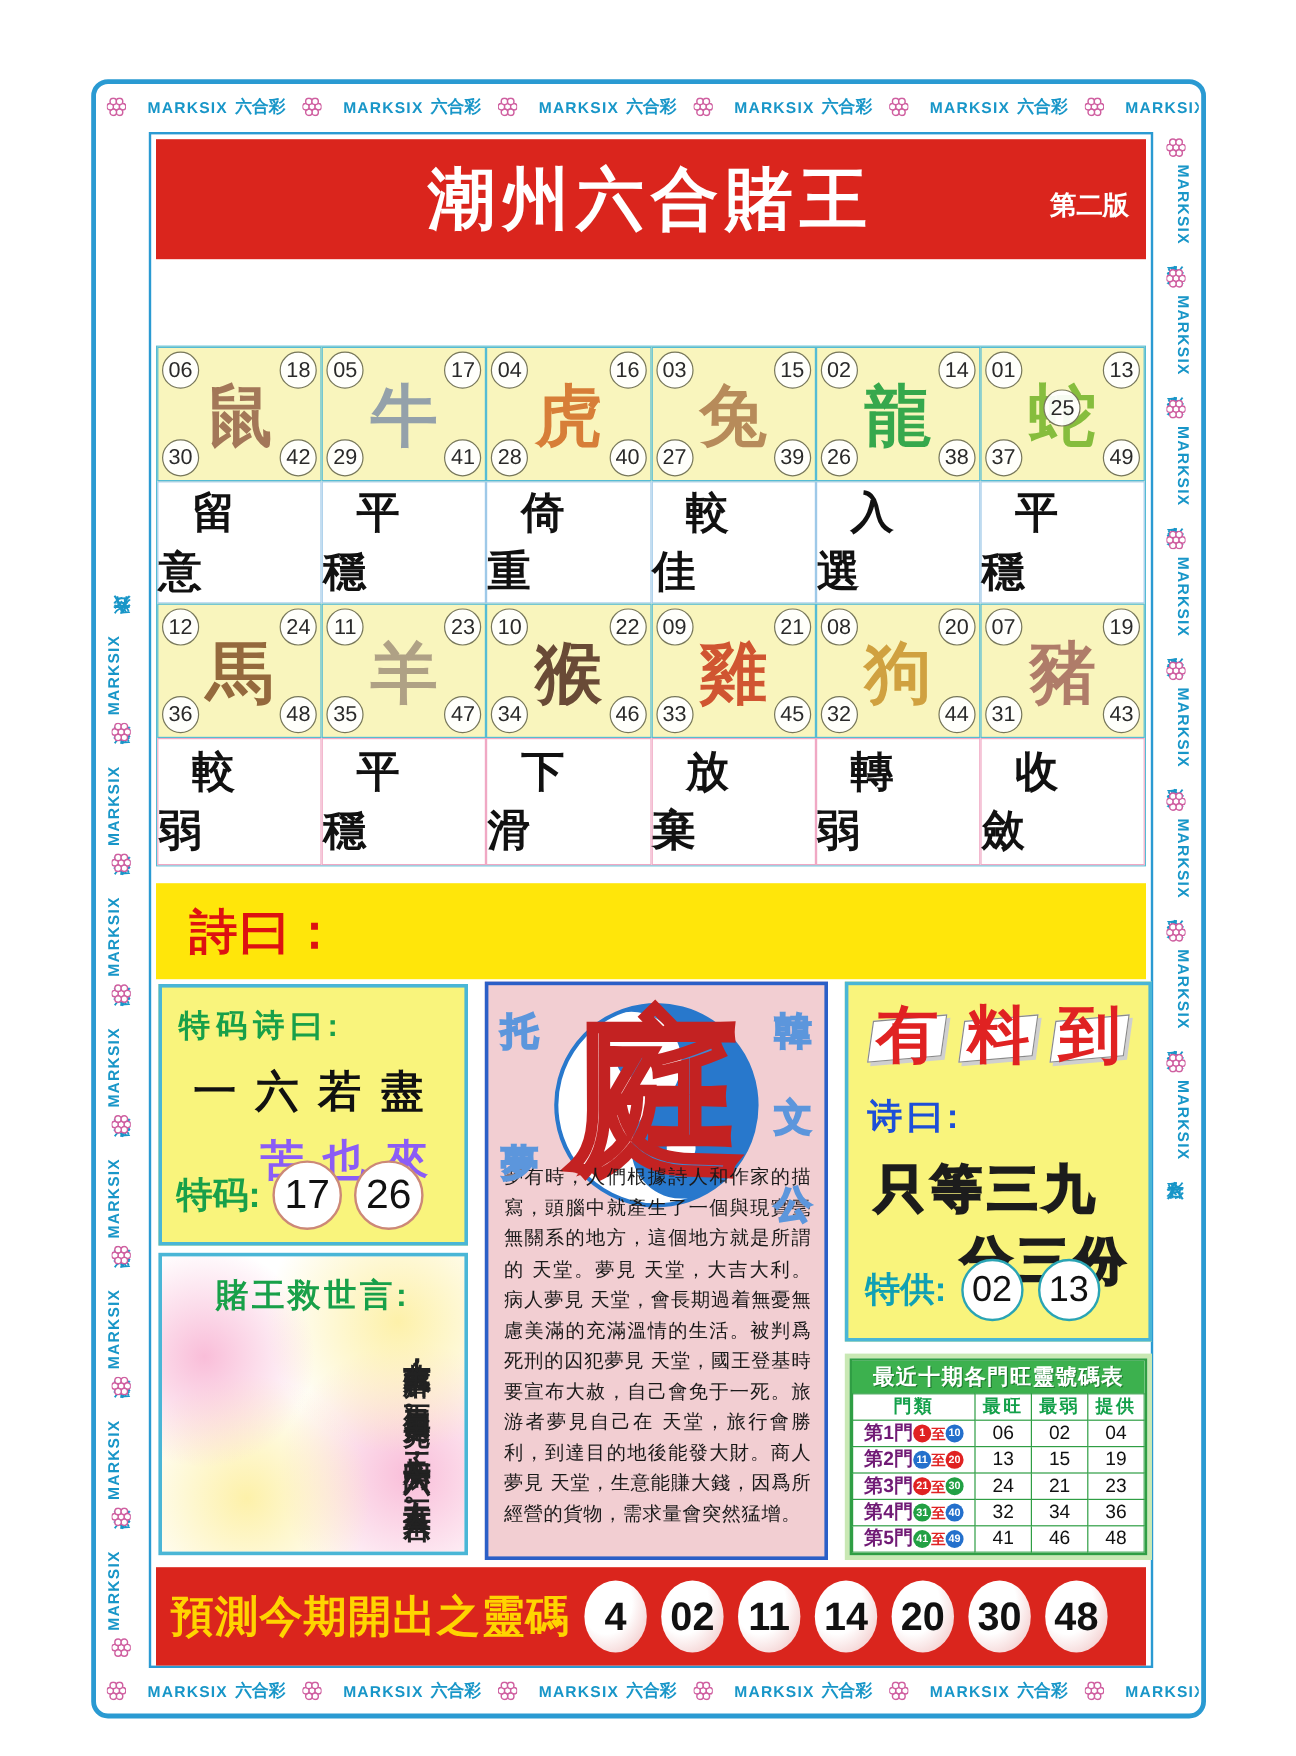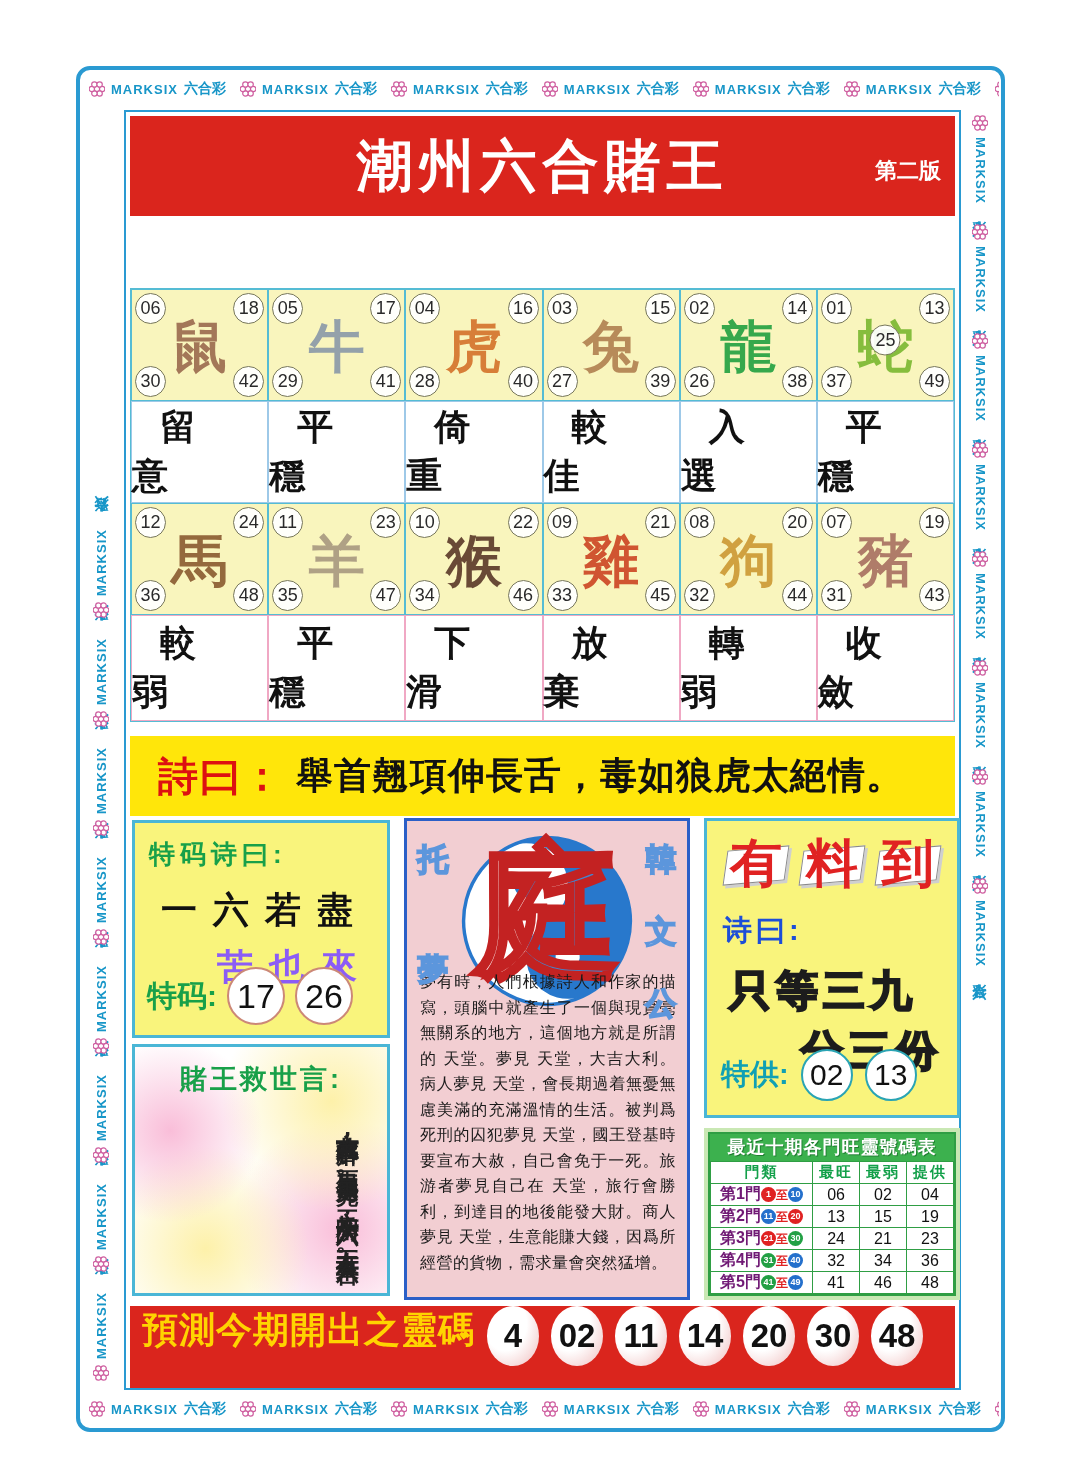--- a/index.html
+++ b/index.html
@@ -11,21 +11,21 @@
   .frame-outer { position:absolute; left:76px; top:66px; width:929px; height:1366px;
                  border:4px solid #2a9ad2; border-radius:14px; }
   .band { position:absolute; overflow:hidden; display:flex; align-items:center; }
   .band-top    { left:82px;  top:70px;  width:917px; height:38px; }
   .band-bottom { left:82px;  top:1390px; width:917px; height:38px; }
   .band-left   { left:80px;  top:108px; width:42px; height:1280px;
                  writing-mode:vertical-rl; transform:rotate(180deg); }
   .band-right  { left:959px; top:108px; width:42px; height:1280px; writing-mode:vertical-rl; }
   .bx-unit { display:inline-flex; align-items:center; gap:6px; margin:0 7px; flex:0 0 auto; }
   .band-left .bx-unit, .band-right .bx-unit { margin:7px 0; }
-  .bx-en { color:#1896c8; font-weight:bold; font-size:13px; letter-spacing:1px; }
+  .bx-en { color:#1896c8; font-weight:bold; font-size:13px; letter-spacing:1px;margin-left:12px; }
   .bx-cn { color:#1896c8; font-weight:bold; font-size:14px; }
   .bx-flower { flex:0 0 auto; }
 
   
   .content { position:absolute; left:124px; top:110px; width:837px; height:1280px;
              border:2px solid #2a9ad2; background:#ffffff; }
 
   .header-red { position:absolute; left:4px; top:4px; width:825px; height:100px; background:#da251d; }
   .page-title { color:#ffffff; font-size:56px; font-weight:bold; letter-spacing:6px;
                 text-align:center; line-height:100px; }
@@ -137,21 +137,21 @@
   .door-cell { white-space:nowrap; }
   .door-label { color:#701a75; font-weight:bold; font-size:16px; }
   .zhi { color:#e02222; font-size:12px; font-weight:bold; }
   .mini-ball { display:inline-block; width:15px; height:15px; border-radius:50%;
                color:#fff; font-size:9px; line-height:15px; text-align:center;
                vertical-align:middle; font-weight:bold; }
   .ht-val { font-size:16px; color:#111; }
 
   
   .bottom-banner { position:absolute; left:4px; top:1194px; width:825px; height:82px;
-                   background:#da251d; display:flex; padding-left:12px; }
+                   background:#da251d; display:flex; align-items:center; padding-left:12px; }
   .bb-label { color:#ffd400; font-size:36px; font-weight:900; letter-spacing:1px; white-space:nowrap; }
   .bb-balls { display:flex; gap:12px; margin-left:12px; }
   .bb-ball { width:52px; height:60px; border-radius:50%;
              background:radial-gradient(ellipse at 35% 30%, #ffffff 45%, #f5d6d6 78%, #eec6c6);
              display:flex; align-items:center; justify-content:center;
              font-size:33px; font-weight:bold; color:#111; }
 </style>
 </head>
 <body>
 
@@ -664,21 +664,20 @@
           <div class="v-cell">平穩</div>
           <div class="v-cell">下滑</div>
           <div class="v-cell">放棄</div>
           <div class="v-cell">轉弱</div>
           <div class="v-cell">收斂</div>
         </div>
       </div>
 
     <div class="poem-banner">
       <span class="poem-label">詩曰：</span>
-      <span class="poem-text">舉首翹項伸長舌，毒如狼虎太絕情。</span>
     </div>
 
     <div class="special-box">
       <div class="sp-title">特码诗曰:</div>
       <div class="sp-line1">一六若盡</div>
       <div class="sp-line2">苦也來</div>
       <div class="sp-bottom">
         <span class="sp-label">特码:</span>
         <span id="sp-circles" style="display:flex">
             <span class="sp-circle">17</span>

